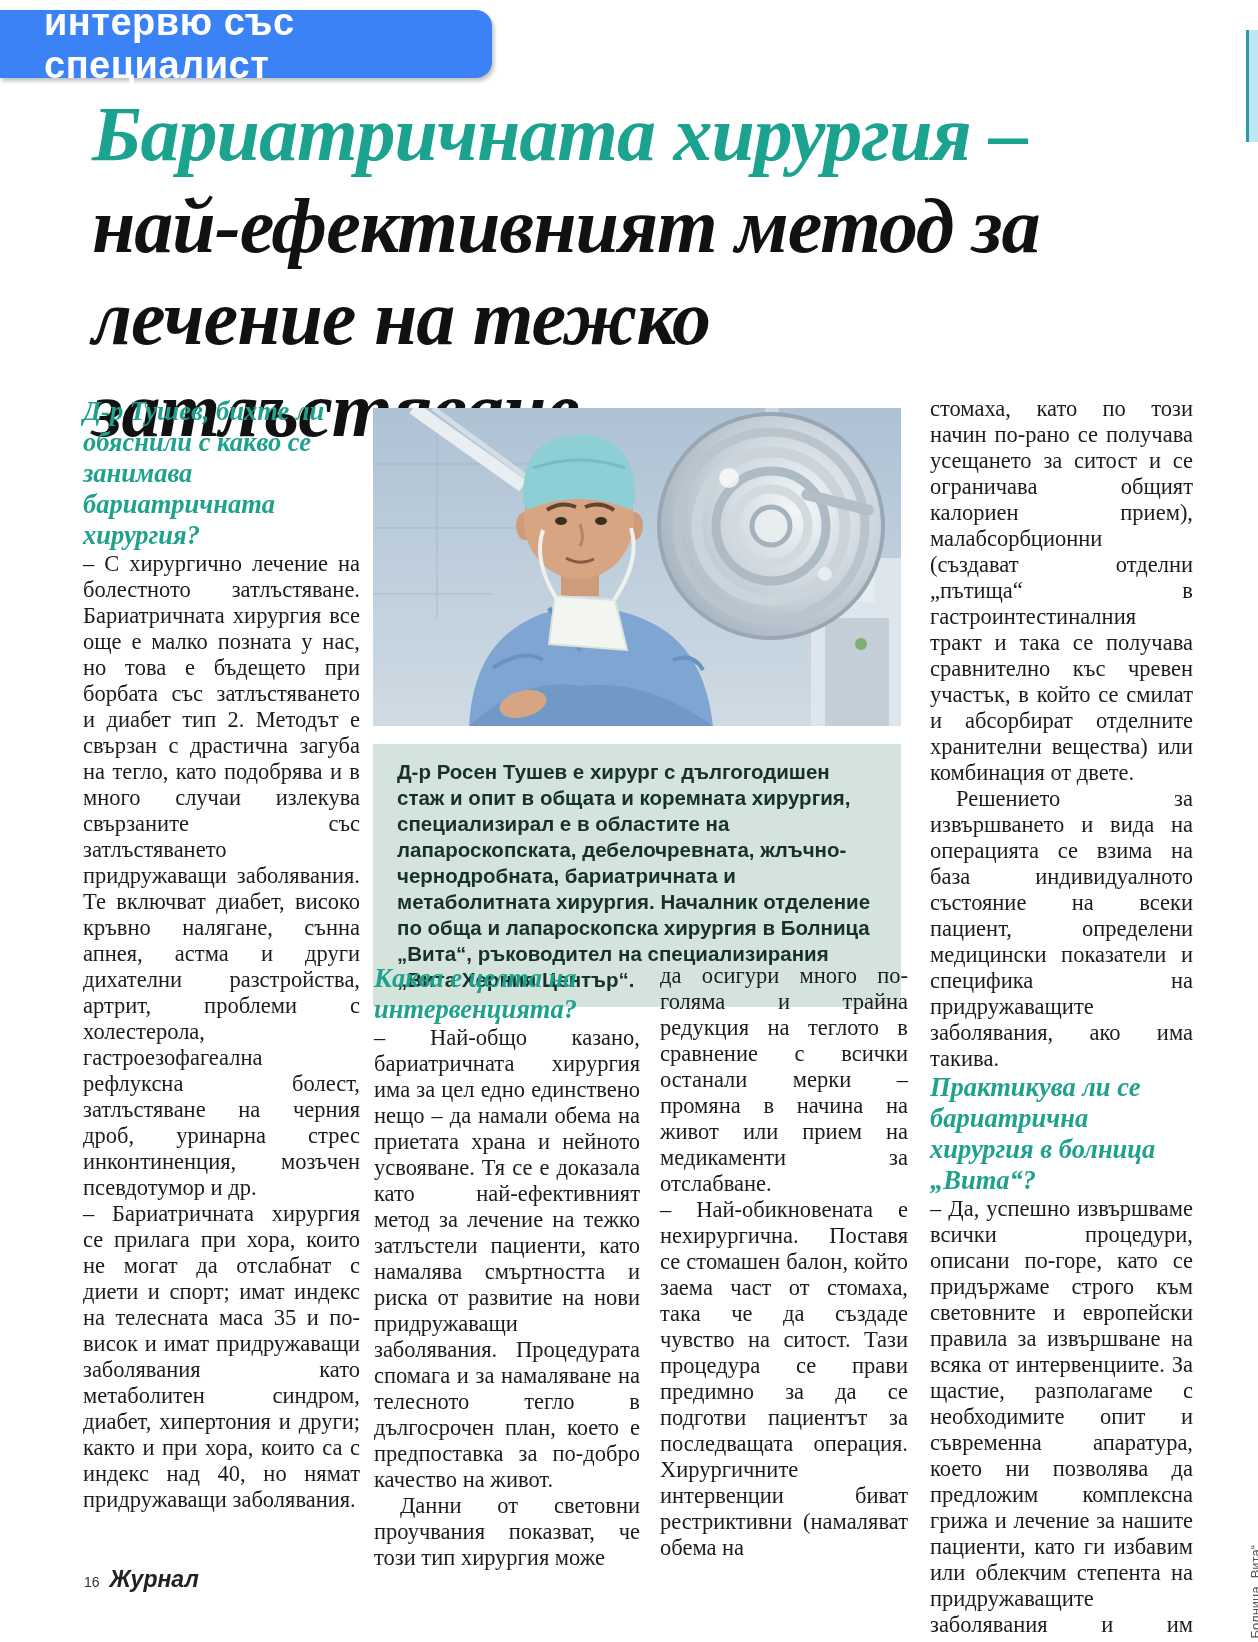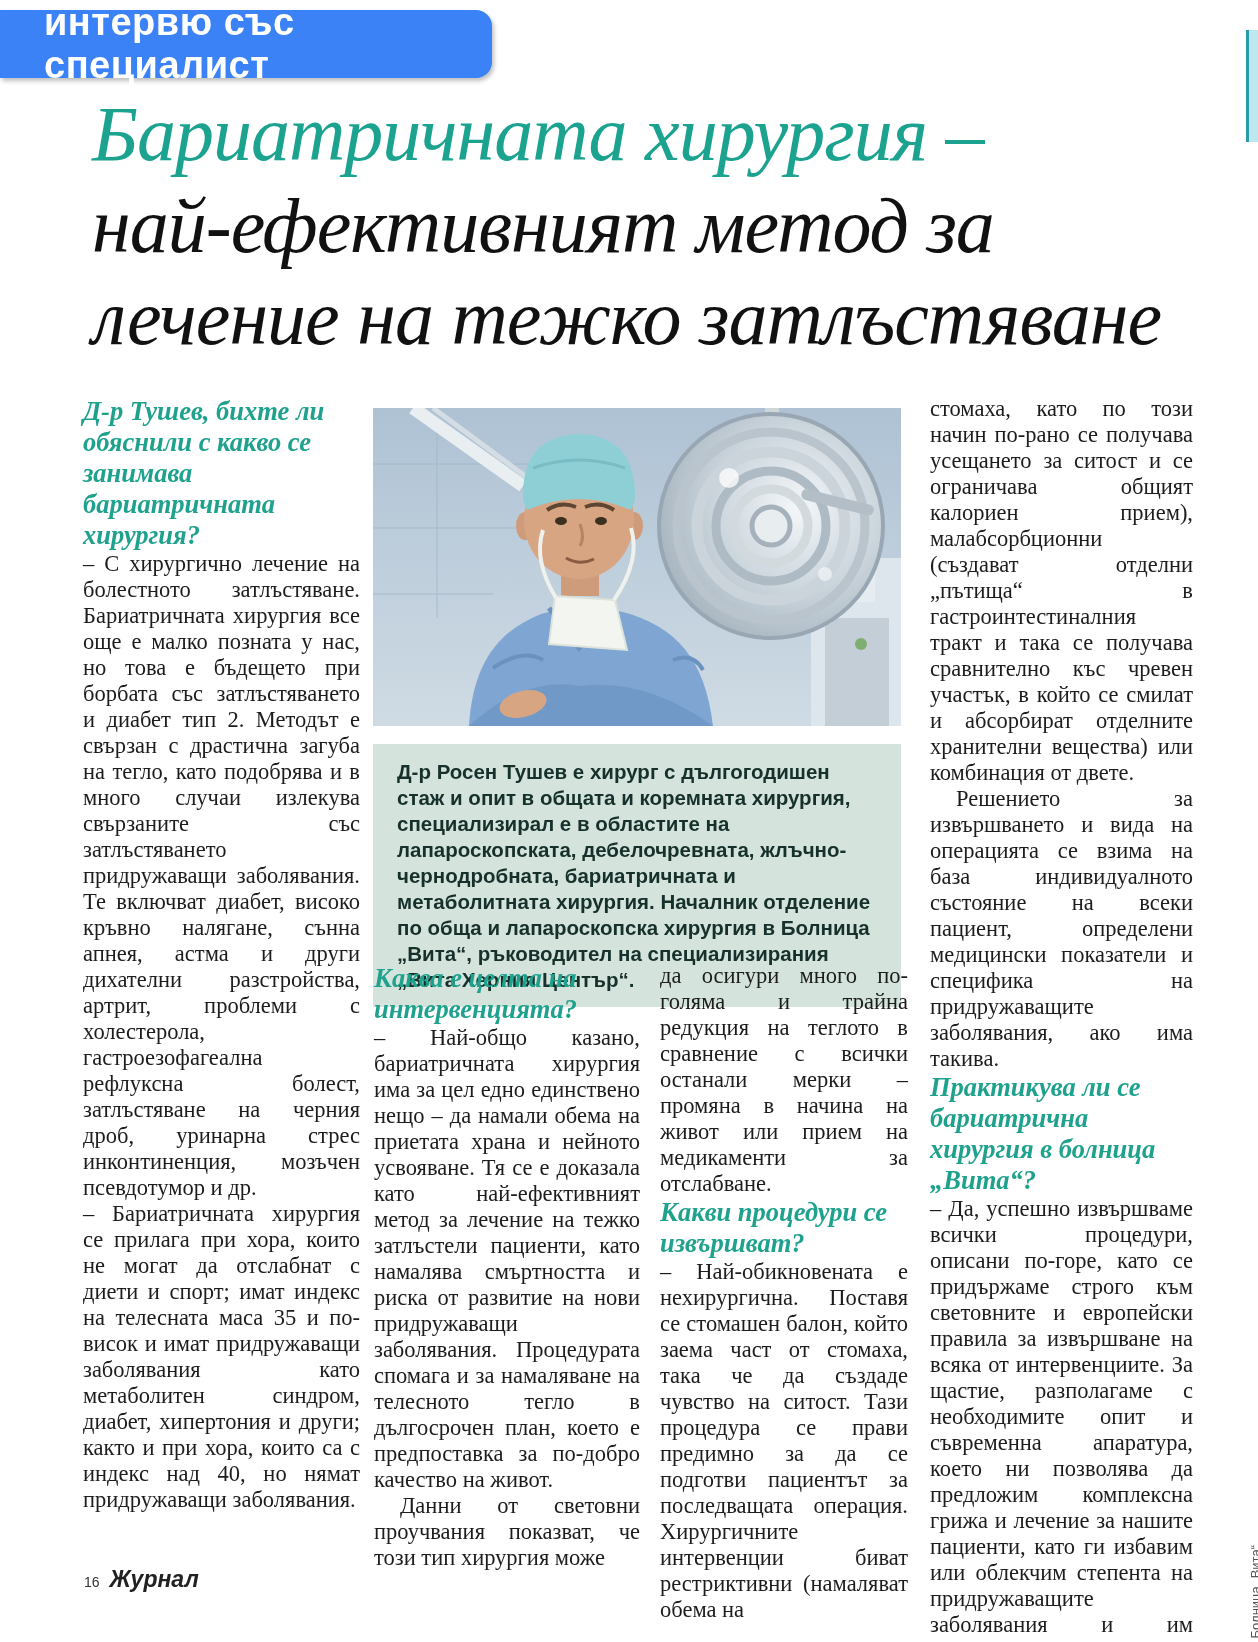--- a/index.html
+++ b/index.html
@@ -19,21 +19,21 @@
     font-size:38px;font-weight:bold;letter-spacing:.5px;
   }
   
   .edge-tab{
     position:absolute;right:0;top:30px;width:9px;height:112px;
     background:#bfe7f0;border-left:3px solid #2b9aaa;
   }
   
   .headline{
     position:absolute;left:92px;top:88px;width:1120px;margin:0;
-    font-style:italic;font-weight:normal;
+    font-style:italic;font-weight:bold;
     font-size:78px;line-height:92px;letter-spacing:-1px;
   }
   .headline .hl1{display:block;color:#1ba390;}
   .headline .hl2,.headline .hl3{display:block;color:#111111;}
   
   .col{position:absolute;font-size:22.5px;line-height:26px;text-align:justify;}
   .col p{margin:0;}
   .col p.indent{text-indent:26px;}
   .q{
     color:#1fa28d;font-weight:bold;font-style:italic;
@@ -156,21 +156,20 @@
   <div class="caption">Д-р Росен Тушев е хирург с дългогодишен стаж и опит в общата и коремната хирургия, специализирал е в областите на лапароскопската, дебелочревната, жлъчно-чернодробната, бариатричната и метаболитната хирургия. Началник отделение по обща и лапароскопска хирургия в Болница „Вита“, ръководител на специализирания „Вита Херния Център“.</div>
 
   <div class="col col-mid1">
     <p class="q first">Каква е целта на интервенцията?</p>
     <p>– Най-общо казано, бариатричната хирургия има за цел едно единствено нещо – да намали обема на приетата храна и нейното усвояване. Тя се е доказала като най-ефективният метод за лечение на тежко затлъстели пациенти, като намалява смъртността и риска от развитие на нови придружаващи заболявания. Процедурата спомага и за намаляване на телесното тегло в дългосрочен план, което е предпоставка за по-добро качество на живот.</p>
     <p class="indent">Данни от световни проучвания показват, че този тип хирургия може</p>
   </div>
 
   <div class="col col-mid2">
     <p>да осигури много по-голяма и трайна редукция на теглото в сравнение с всички останали мерки – промяна в начина на живот или прием на медикаменти за отслабване.</p>
-    <p class="q">Какви процедури се извършват?</p>
     <p>– Най-обикновената е нехирургична. Поставя се стомашен балон, който заема част от стомаха, така че да създаде чувство на ситост. Тази процедура се прави предимно за да се подготви пациентът за последващата операция. Хирургичните интервенции биват рестриктивни (намаляват обема на</p>
   </div>
 
   <div class="col col-right">
     <p>стомаха, като по този начин по-рано се получава усещането за ситост и се ограничава общият калориен прием), малабсорбционни (създават отделни „пътища“ в гастроинтестиналния тракт и така се получава сравнително къс чревен участък, в който се смилат и абсорбират отделните хранителни вещества) или комбинация от двете.</p>
     <p class="indent">Решението за извършването и вида на операцията се взима на база индивидуалното състояние на всеки пациент, определени медицински показатели и специфика на придружаващите заболявания, ако има такива.</p>
     <p class="q">Практикува ли се бариатрична хирургия в болница „Вита“?</p>
     <p>– Да, успешно извършваме всички процедури, описани по-горе, като се придържаме строго към световните и европейски правила за извършване на всяка от интервенциите. За щастие, разполагаме с необходимите опит и съвременна апаратура, което ни позволява да предложим комплексна грижа и лечение за нашите пациенти, като ги избавим или облекчим степента на придружаващите заболявания и им осигурим по-високо качество на живот.</p>
 
   </div>

